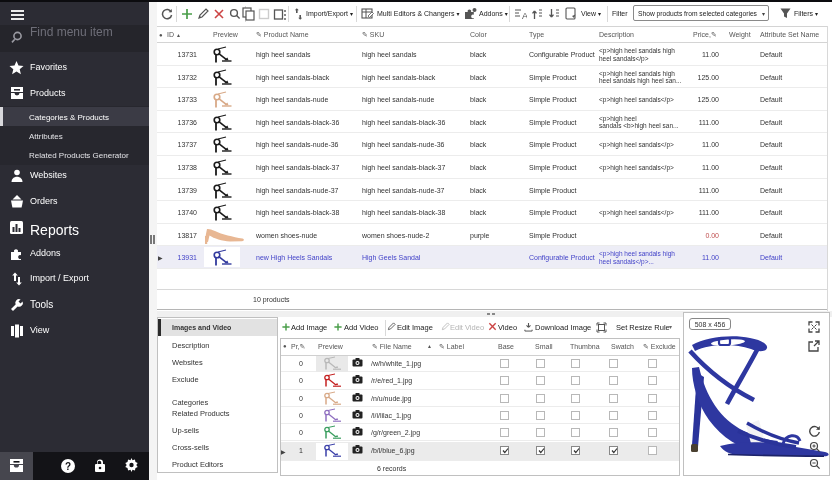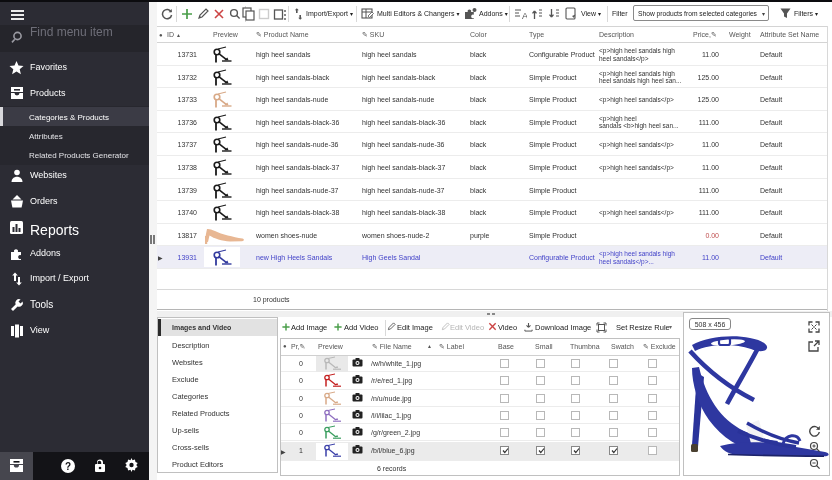--- a/index.html
+++ b/index.html
@@ -395,21 +395,21 @@
  <div class="ab" style="left:335px;top:2px;width:3px;height:2px;background:#888"></div>
 </div>
 
 <div class="ab" style="left:157px;top:317px;width:121px;height:156px;border:1px solid #c0c0c0;background:#fff;font-size:7.5px;color:#333">
   <div class="ab" style="left:0;top:1px;width:119px;height:17px;background:#e2e2e2"></div>
   <div class="ab" style="left:0;top:1px;width:3px;height:17px;background:#2b2b2b"></div>
   <div class="ab" style="left:14px;top:6px;font-weight:bold;font-size:7px">Images and Video</div>
   <div class="ab" style="left:14px;top:23px">Description</div>
   <div class="ab" style="left:14px;top:40px">Websites</div>
   <div class="ab" style="left:14px;top:57px">Exclude</div>
-  <div class="ab" style="left:14px;top:74px">Categories</div>
+  <div class="ab" style="left:14px;top:80px">Categories</div>
   <div class="ab" style="left:14px;top:91px">Related Products</div>
   <div class="ab" style="left:14px;top:108px">Up-sells</div>
   <div class="ab" style="left:14px;top:125px">Cross-sells</div>
   <div class="ab" style="left:14px;top:142px">Product Editors</div>
 </div>
 
 <div class="ab" style="left:280px;top:317px;width:400px;height:21px;background:#fff;font-size:7.5px;color:#222">
   <svg class="ab" style="left:2px;top:6px" width="8" height="8" viewBox="0 0 10 10">
         <path d="M5 0.5v9M0.5 5h9" stroke="#4a9e4a" stroke-width="1.8"></path>
       </svg>

